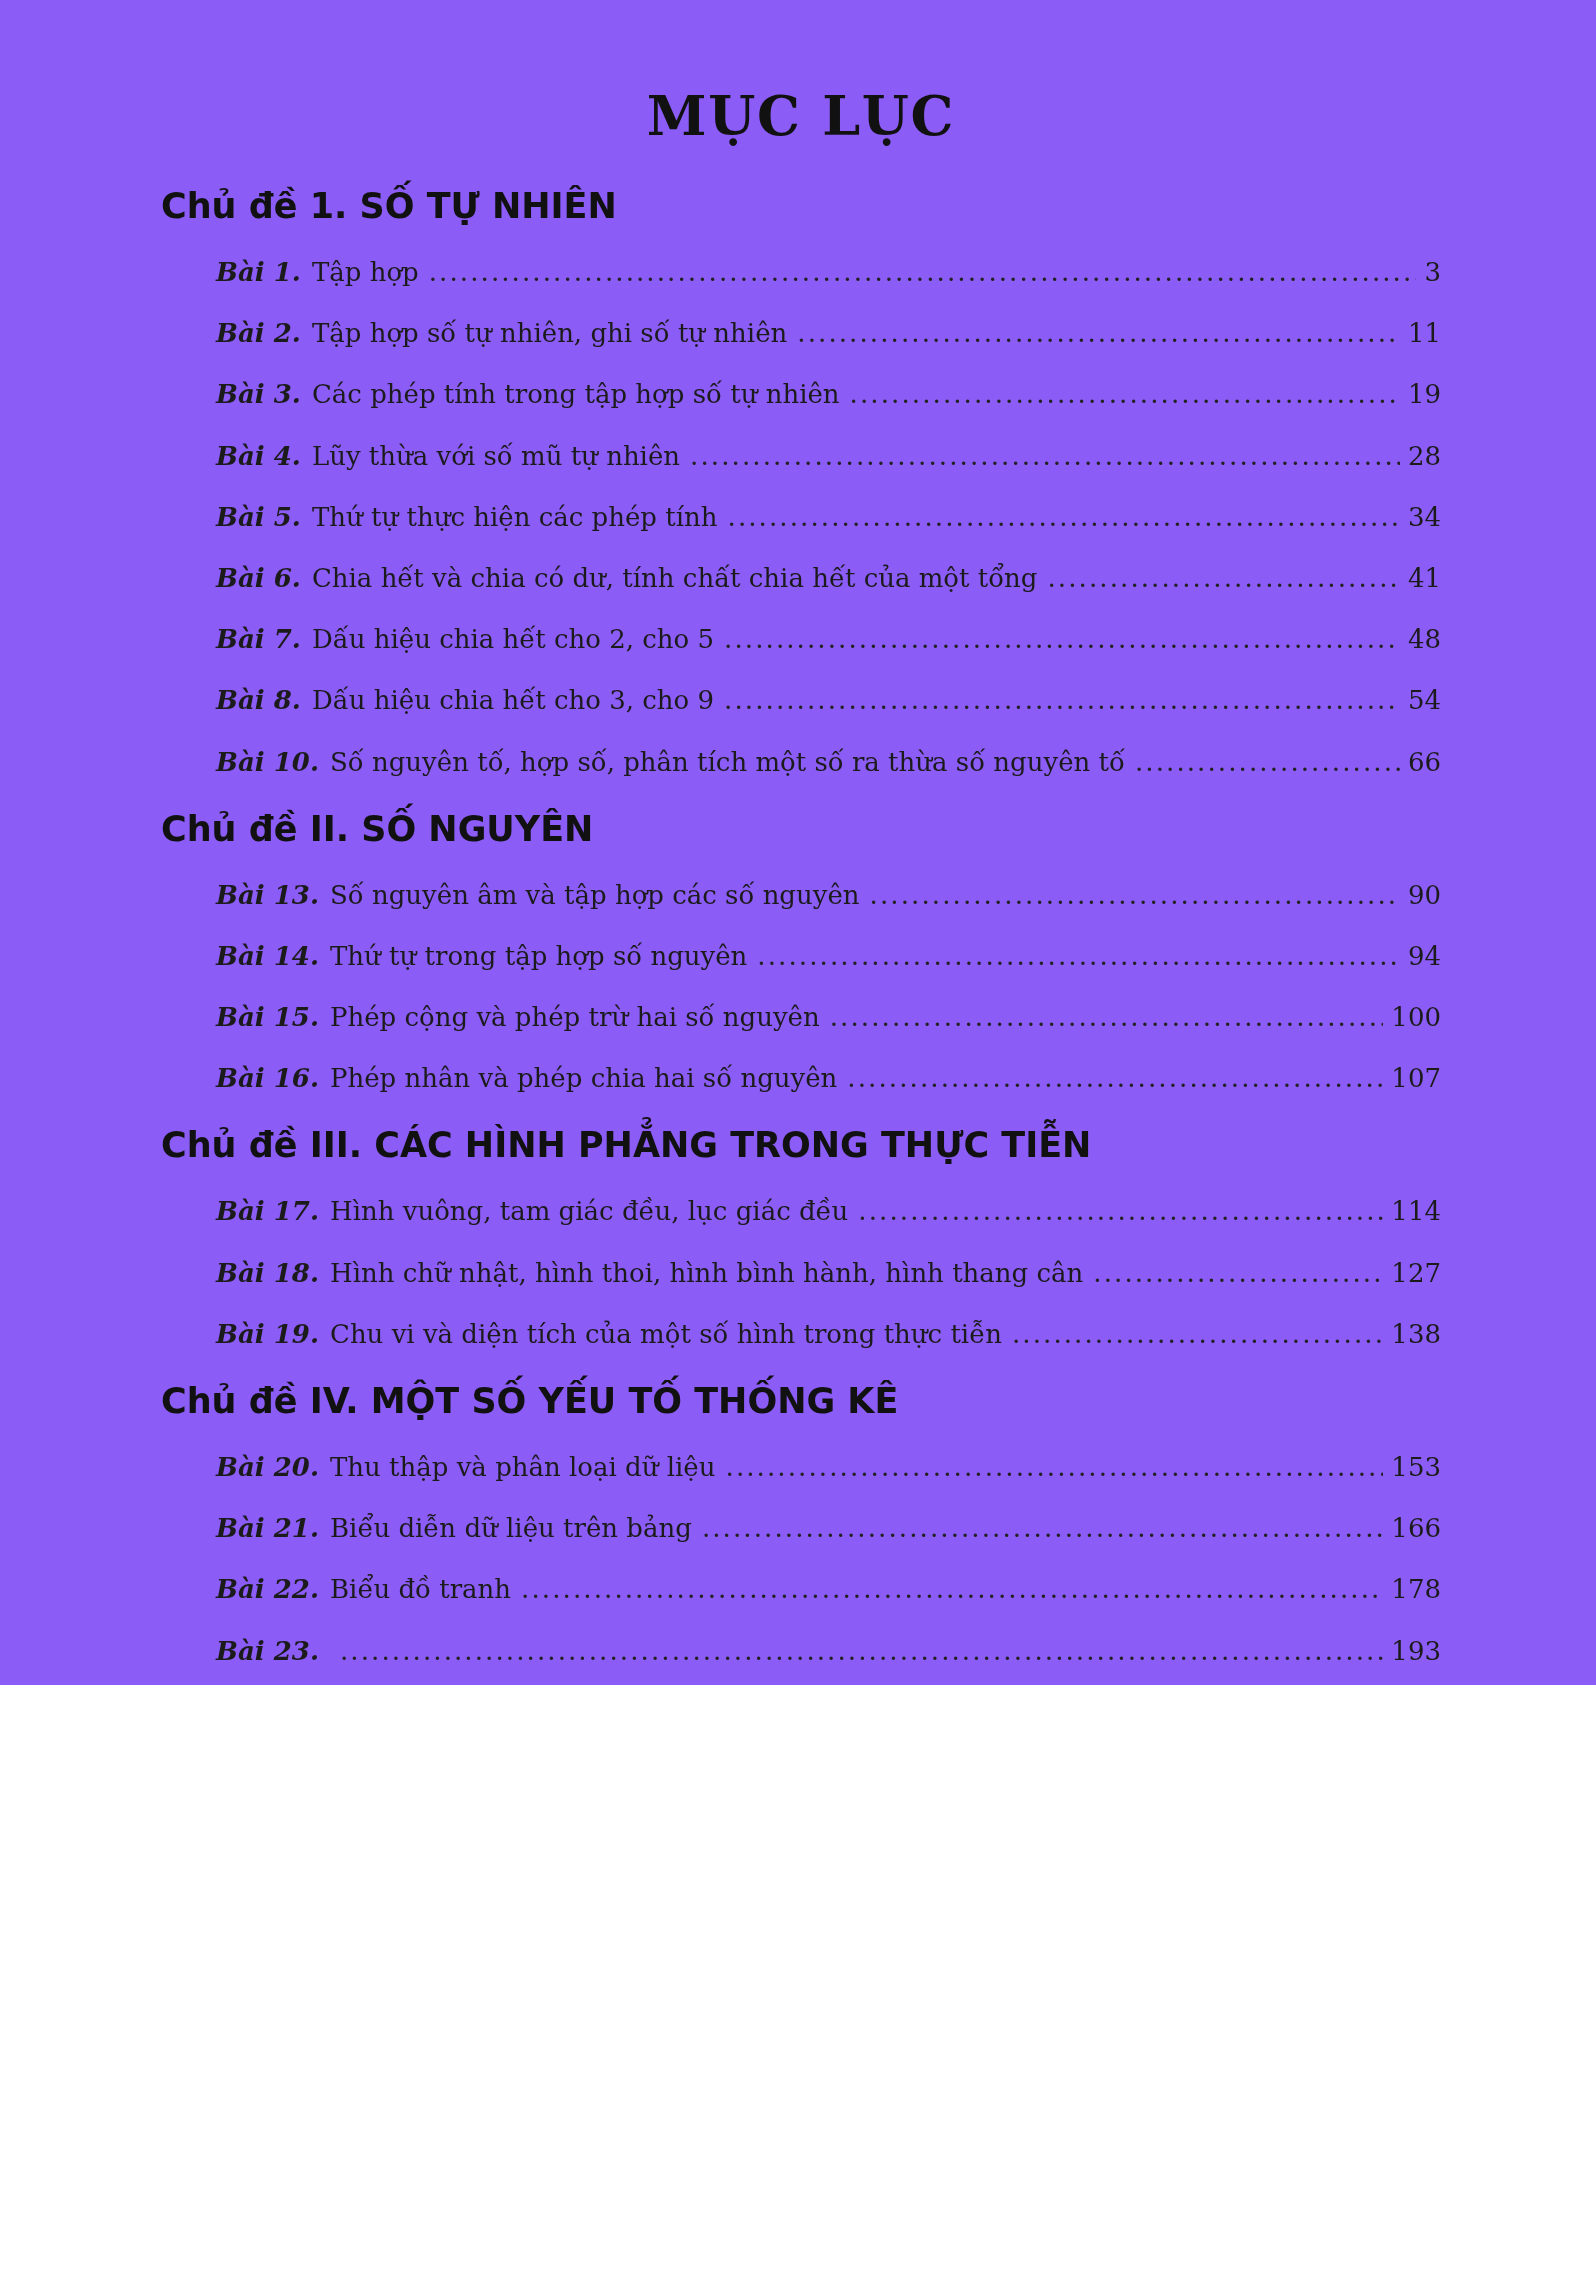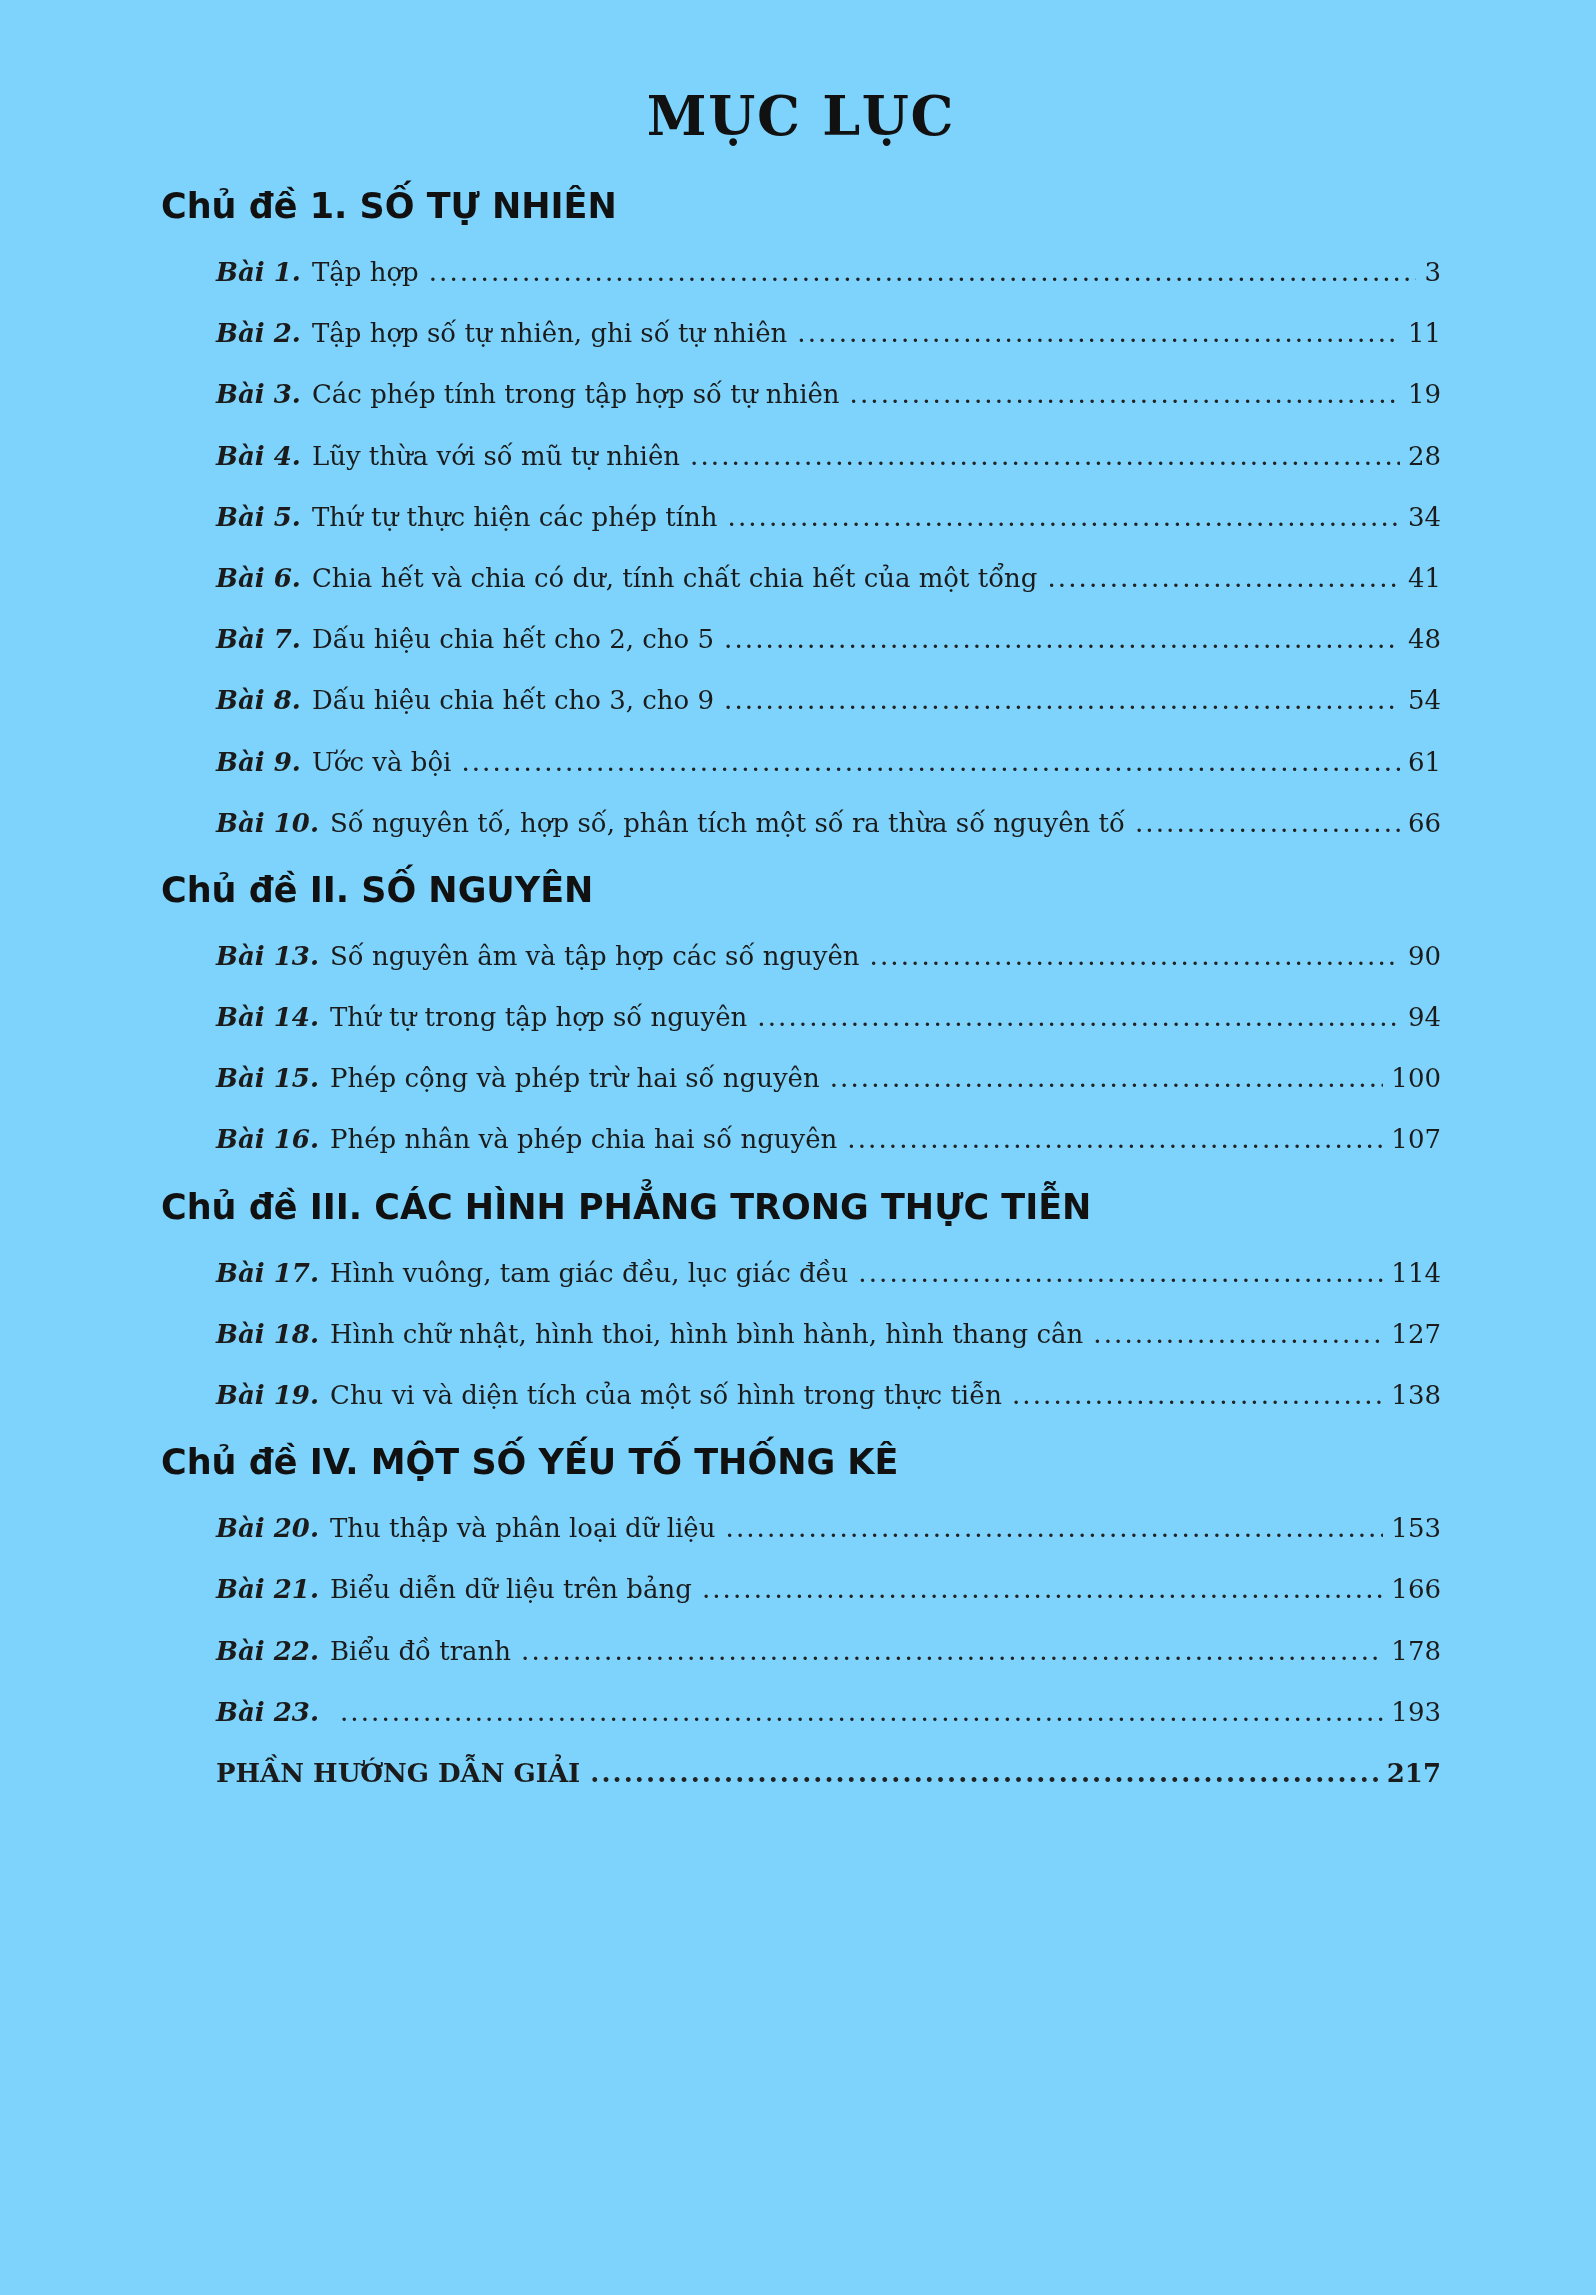--- a/index.html
+++ b/index.html
@@ -3,24 +3,24 @@
 <meta charset="utf-8">
 <style>
   html, body {
     margin: 0;
     padding: 0;
     background: #ffffff;
   }
   .page {
     position: relative;
     width: 1597px;
-    height: 2295px;
+    height: 1685px;
     box-sizing: border-box;
     padding: 84px 156px 0 161px;
-    background: #7dd3fc;
+    background: #8b5cf6;
     color: #1b1b1b;
     font-family: "DejaVu Serif", serif;
     overflow: hidden;
   }
   .title {
     text-align: center;
     font-family: "DejaVu Serif", serif;
     font-weight: 700;
     font-size: 54px;
     letter-spacing: 1.7px;
@@ -129,26 +129,20 @@
     <span class="dots"></span>
     <span class="page-num">48</span>
   </div>
           <div class="entry">
     <span class="entry-label">Bài 8.</span>
     <span class="entry-title">Dấu hiệu chia hết cho 3, cho 9</span>
     <span class="dots"></span>
     <span class="page-num">54</span>
   </div>
           <div class="entry">
-    <span class="entry-label">Bài 9.</span>
-    <span class="entry-title">Ước và bội</span>
-    <span class="dots"></span>
-    <span class="page-num">61</span>
-  </div>
-          <div class="entry">
     <span class="entry-label">Bài 10.</span>
     <span class="entry-title">Số nguyên tố, hợp số, phân tích một số ra thừa số nguyên tố</span>
     <span class="dots"></span>
     <span class="page-num">66</span>
   </div>
         </div>
   </section>
       <section class="section">
     <div class="section-heading">Chủ đề II. SỐ NGUYÊN</div>
     <div class="entries">

